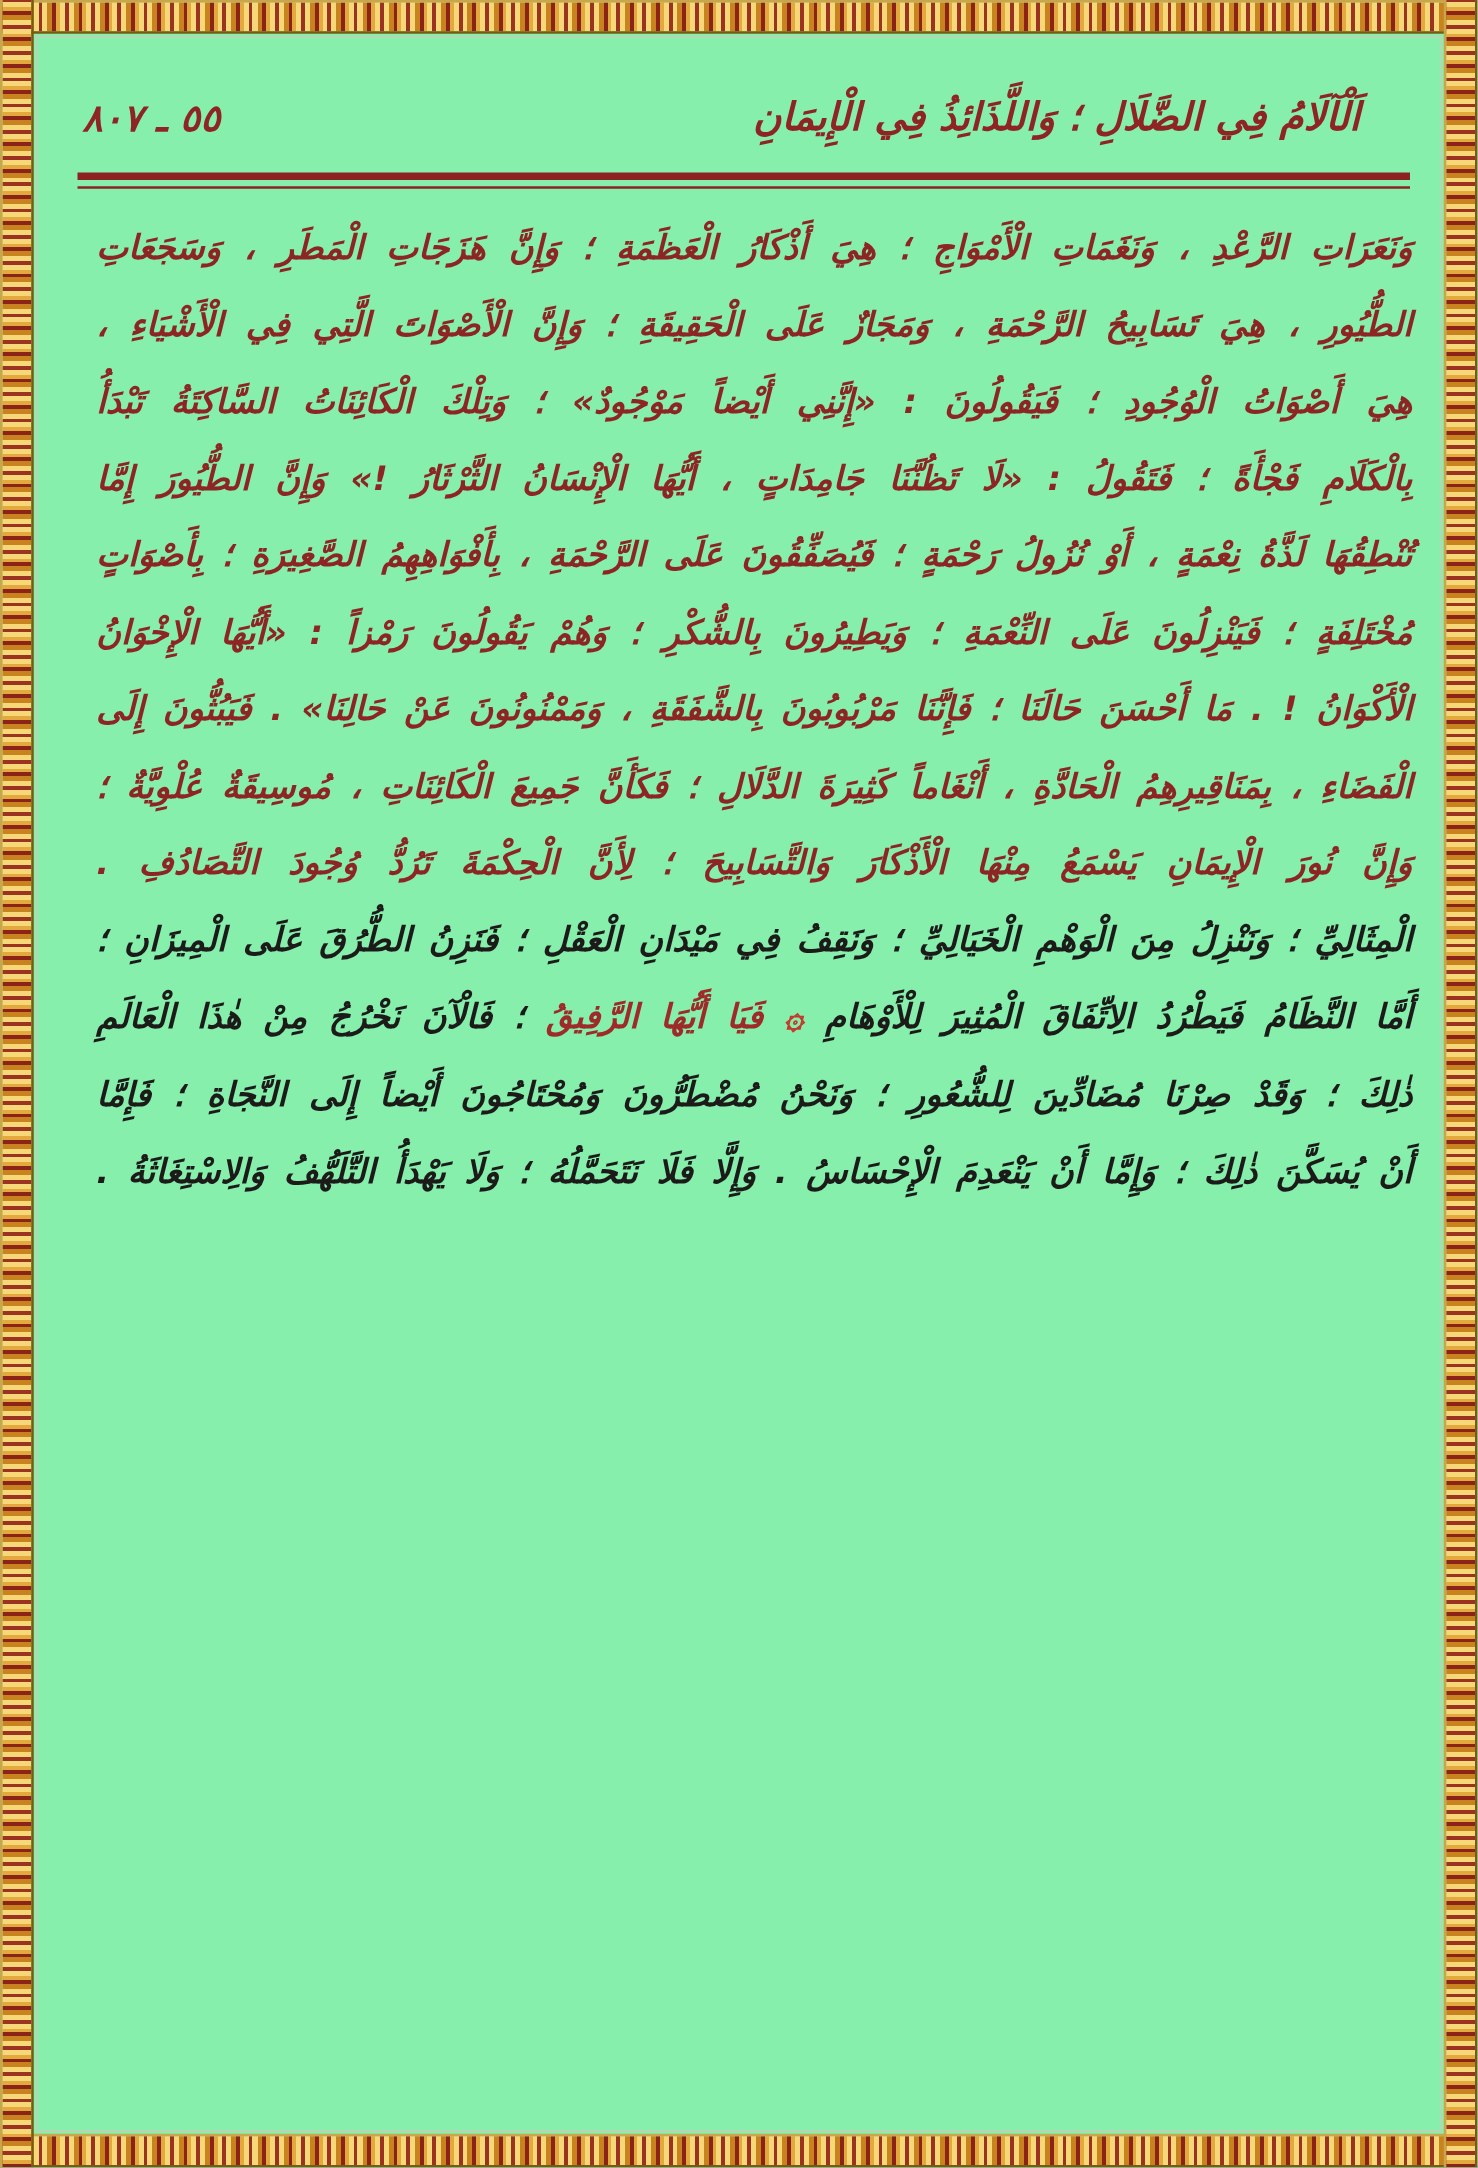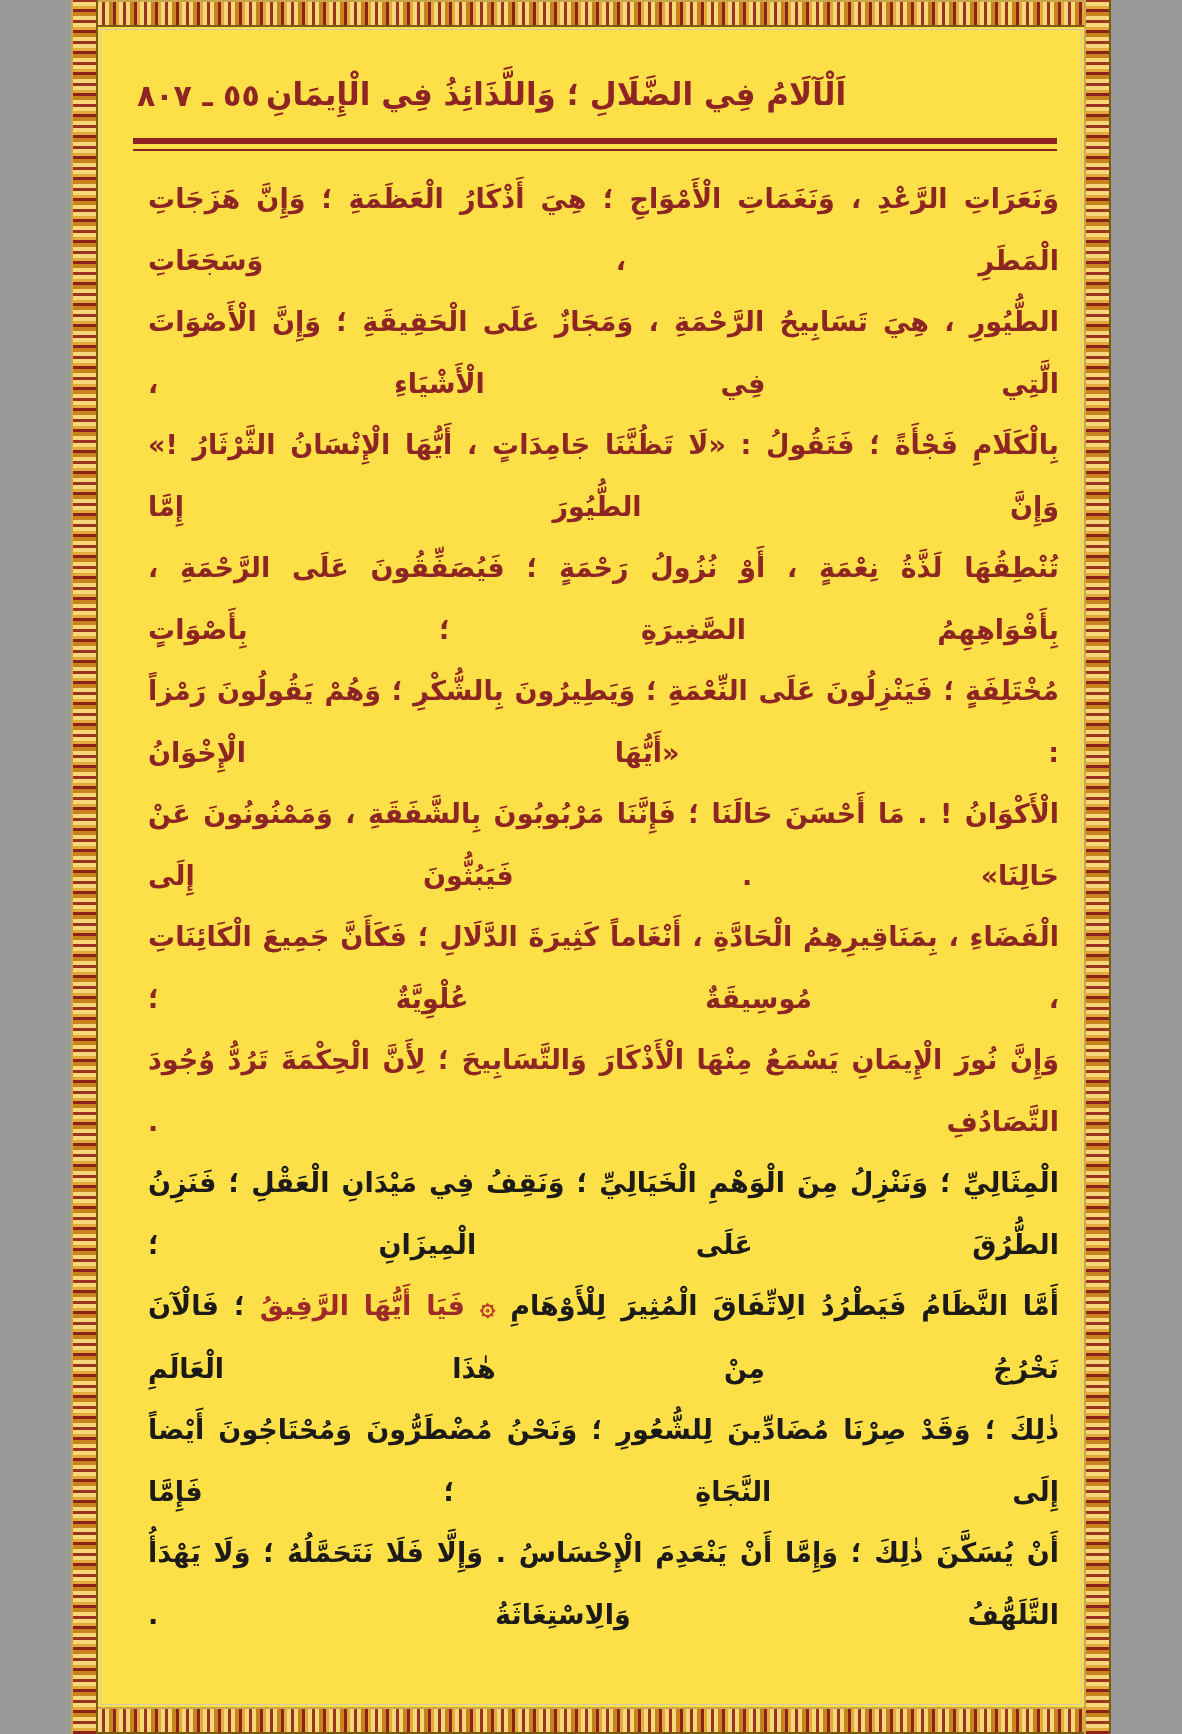--- a/index.html
+++ b/index.html
@@ -1,22 +1,23 @@
 <!DOCTYPE html>
 <html lang="ar"><head>
 <meta charset="utf-8">
 <style>
   html,body{margin:0;padding:0;background:#9a9a9a;}
   .page{
     position:relative;
-    width:1040px;height:1734px;
+    width:1182px;height:1734px;
     margin:0 auto;
-    background:#fde047;
+    background:#86efac;
     overflow:hidden;
     font-family:"DejaVu Sans",sans-serif;
+    font-style:italic;
   }
   
   .band{position:absolute;z-index:2;}
   .band-h{
     left:0;right:0;height:27px;
     background:
       repeating-linear-gradient(90deg,
         #8c2318 0 3px, #e3a93c 3px 6px, #f6d878 6px 10px,
         #9c3220 10px 13px, #f6d878 13px 17px, #c8821e 17px 21px);
     border-top:2px solid #caa54a;border-bottom:2px solid #7a5a10;
@@ -39,21 +40,21 @@
     position:absolute;inset:29px;
     border:1px solid #cfc8b8;
     pointer-events:none;z-index:1;
   }
   
   .header{
     position:absolute;top:76px;left:62px;right:56px;
     direction:rtl;height:56px;z-index:3;
   }
   .title{
-    display:block;text-align:center;
+    display:block;text-align:right;
     transform:translateX(-38px);
     font-size:31px;font-weight:bold;color:#8e2424;
     letter-spacing:0.5px;
   }
   .page-ref{
     position:absolute;left:4px;top:2px;
     font-size:30px;font-weight:bold;color:#8e2424;
     direction:rtl;
   }
   .rule{
@@ -90,20 +91,21 @@
   <div class="header">
     <span class="page-ref">٥٥ ـ ٨٠٧</span>
     <span class="title">اَلْآلَامُ فِي الضَّلَالِ ؛ وَاللَّذَائِذُ فِي الْإِيمَانِ</span>
   </div>
 
   <div class="rule"></div>
 
   <div class="text-body">
       <div class="line"><span class="seg-maroon">وَنَعَرَاتِ الرَّعْدِ ، وَنَغَمَاتِ الْأَمْوَاجِ ؛ هِيَ أَذْكَارُ الْعَظَمَةِ ؛ وَإِنَّ هَزَجَاتِ الْمَطَرِ ، وَسَجَعَاتِ</span></div>
       <div class="line"><span class="seg-maroon">الطُّيُورِ ، هِيَ تَسَابِيحُ الرَّحْمَةِ ، وَمَجَازٌ عَلَى الْحَقِيقَةِ ؛ وَإِنَّ الْأَصْوَاتَ الَّتِي فِي الْأَشْيَاءِ ،</span></div>
+      <div class="line"><span class="seg-maroon">هِيَ أَصْوَاتُ الْوُجُودِ ؛ فَيَقُولُونَ : «إِنَّنِي أَيْضاً مَوْجُودٌ» ؛ وَتِلْكَ الْكَائِنَاتُ السَّاكِتَةُ تَبْدَأُ</span></div>
       <div class="line"><span class="seg-maroon">بِالْكَلَامِ فَجْأَةً ؛ فَتَقُولُ : «لَا تَظُنَّنَا جَامِدَاتٍ ، أَيُّهَا الْإِنْسَانُ الثَّرْثَارُ !» وَإِنَّ الطُّيُورَ إِمَّا</span></div>
       <div class="line"><span class="seg-maroon">تُنْطِقُهَا لَذَّةُ نِعْمَةٍ ، أَوْ نُزُولُ رَحْمَةٍ ؛ فَيُصَفِّقُونَ عَلَى الرَّحْمَةِ ، بِأَفْوَاهِهِمُ الصَّغِيرَةِ ؛ بِأَصْوَاتٍ</span></div>
       <div class="line"><span class="seg-maroon">مُخْتَلِفَةٍ ؛ فَيَنْزِلُونَ عَلَى النِّعْمَةِ ؛ وَيَطِيرُونَ بِالشُّكْرِ ؛ وَهُمْ يَقُولُونَ رَمْزاً : «أَيُّهَا الْإِخْوَانُ</span></div>
       <div class="line"><span class="seg-maroon">الْأَكْوَانُ ! . مَا أَحْسَنَ حَالَنَا ؛ فَإِنَّنَا مَرْبُوبُونَ بِالشَّفَقَةِ ، وَمَمْنُونُونَ عَنْ حَالِنَا» . فَيَبُثُّونَ إِلَى</span></div>
       <div class="line"><span class="seg-maroon">الْفَضَاءِ ، بِمَنَاقِيرِهِمُ الْحَادَّةِ ، أَنْغَاماً كَثِيرَةَ الدَّلَالِ ؛ فَكَأَنَّ جَمِيعَ الْكَائِنَاتِ ، مُوسِيقَةٌ عُلْوِيَّةٌ ؛</span></div>
       <div class="line"><span class="seg-maroon">وَإِنَّ نُورَ الْإِيمَانِ يَسْمَعُ مِنْهَا الْأَذْكَارَ وَالتَّسَابِيحَ ؛ لِأَنَّ الْحِكْمَةَ تَرُدُّ وُجُودَ التَّصَادُفِ .</span></div>
       <div class="line"><span class="seg-black">الْمِثَالِيِّ ؛ وَنَنْزِلُ مِنَ الْوَهْمِ الْخَيَالِيِّ ؛ وَنَقِفُ فِي مَيْدَانِ الْعَقْلِ ؛ فَنَزِنُ الطُّرُقَ عَلَى الْمِيزَانِ ؛</span></div>
       <div class="line"><span class="seg-black">أَمَّا النَّظَامُ فَيَطْرُدُ الِاتِّفَاقَ الْمُثِيرَ لِلْأَوْهَامِ </span><span class="seg-rosette">۞</span><span class="seg-red"> فَيَا أَيُّهَا الرَّفِيقُ</span><span class="seg-black"> ؛ فَالْآنَ نَخْرُجُ مِنْ هٰذَا الْعَالَمِ</span></div>
       <div class="line"><span class="seg-black">ذٰلِكَ ؛ وَقَدْ صِرْنَا مُضَادِّينَ لِلشُّعُورِ ؛ وَنَحْنُ مُضْطَرُّونَ وَمُحْتَاجُونَ أَيْضاً إِلَى النَّجَاةِ ؛ فَإِمَّا</span></div>
       <div class="line"><span class="seg-black">أَنْ يُسَكَّنَ ذٰلِكَ ؛ وَإِمَّا أَنْ يَنْعَدِمَ الْإِحْسَاسُ . وَإِلَّا فَلَا نَتَحَمَّلُهُ ؛ وَلَا يَهْدَأُ التَّلَهُّفُ وَالِاسْتِغَاثَةُ .</span></div>

